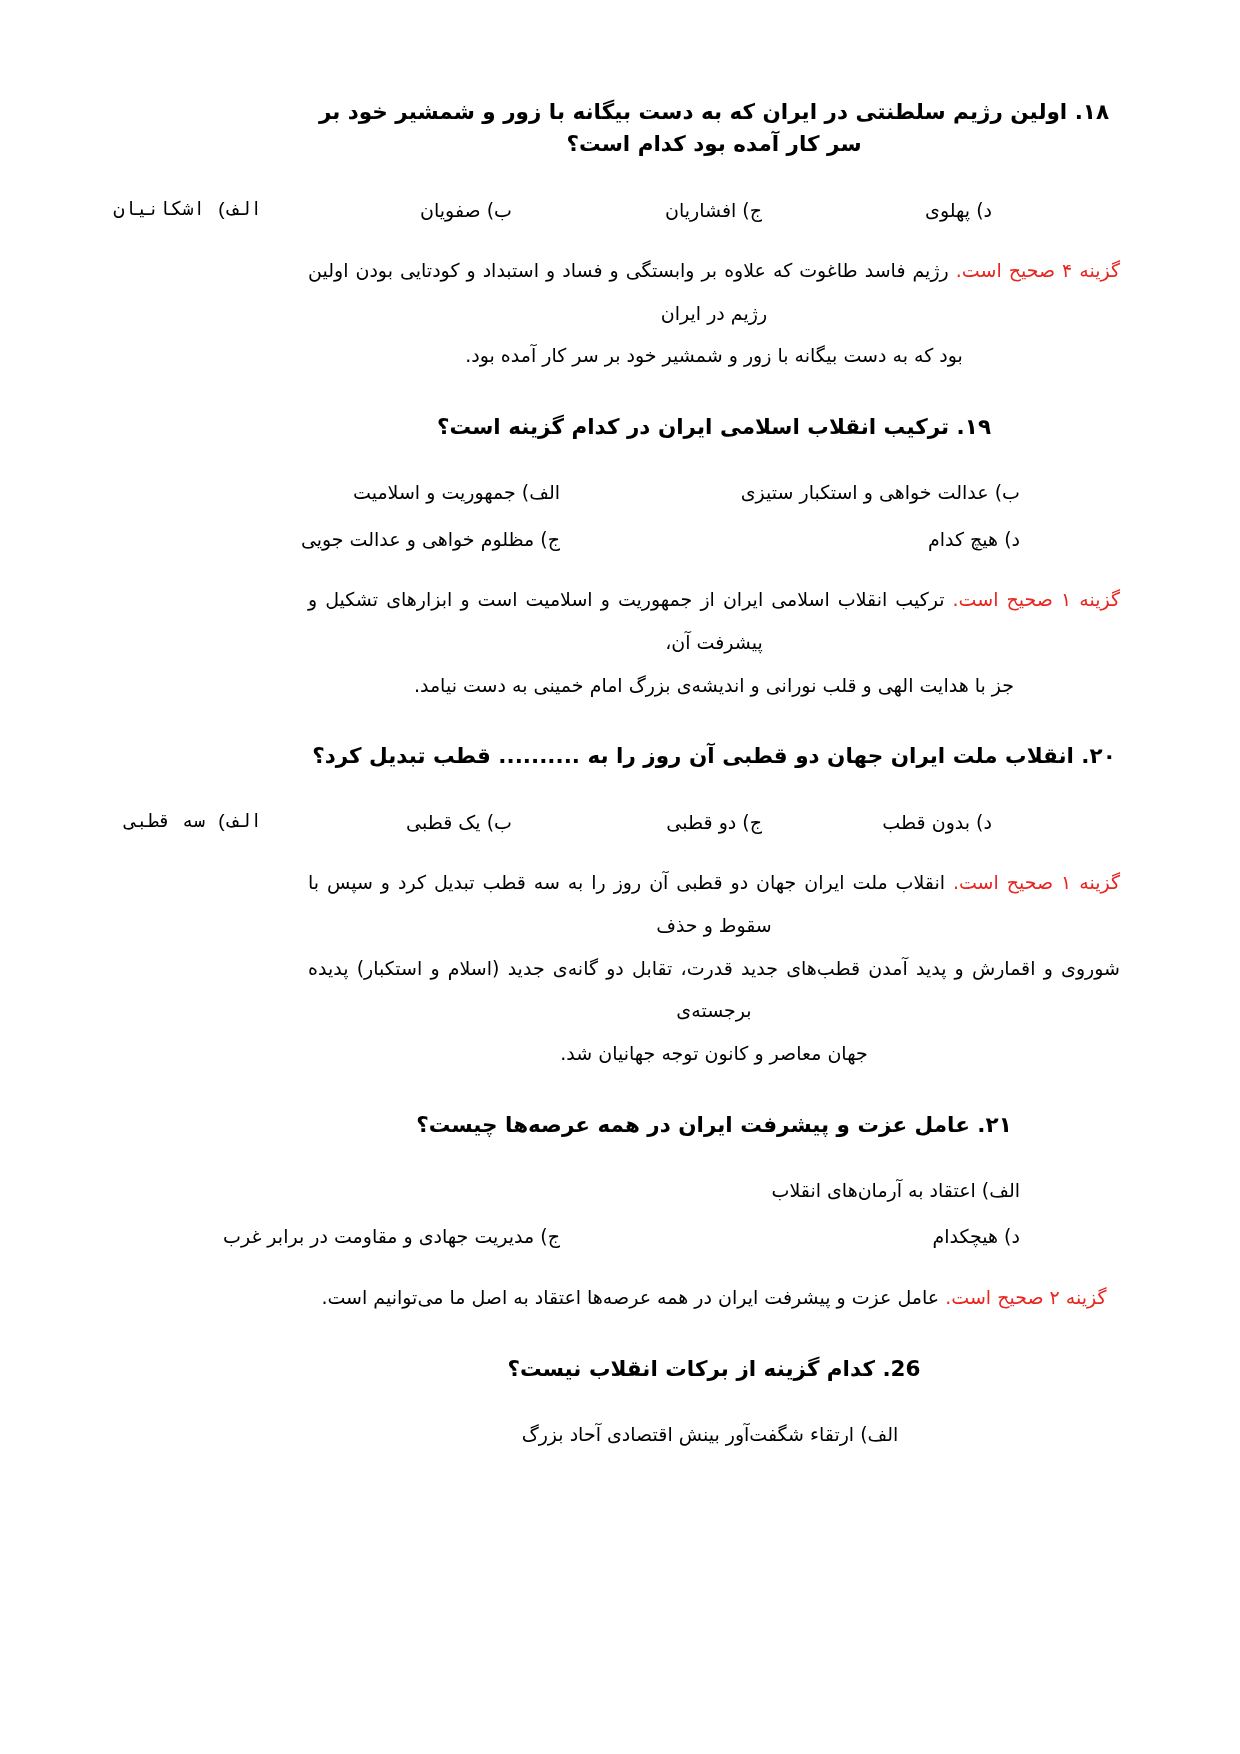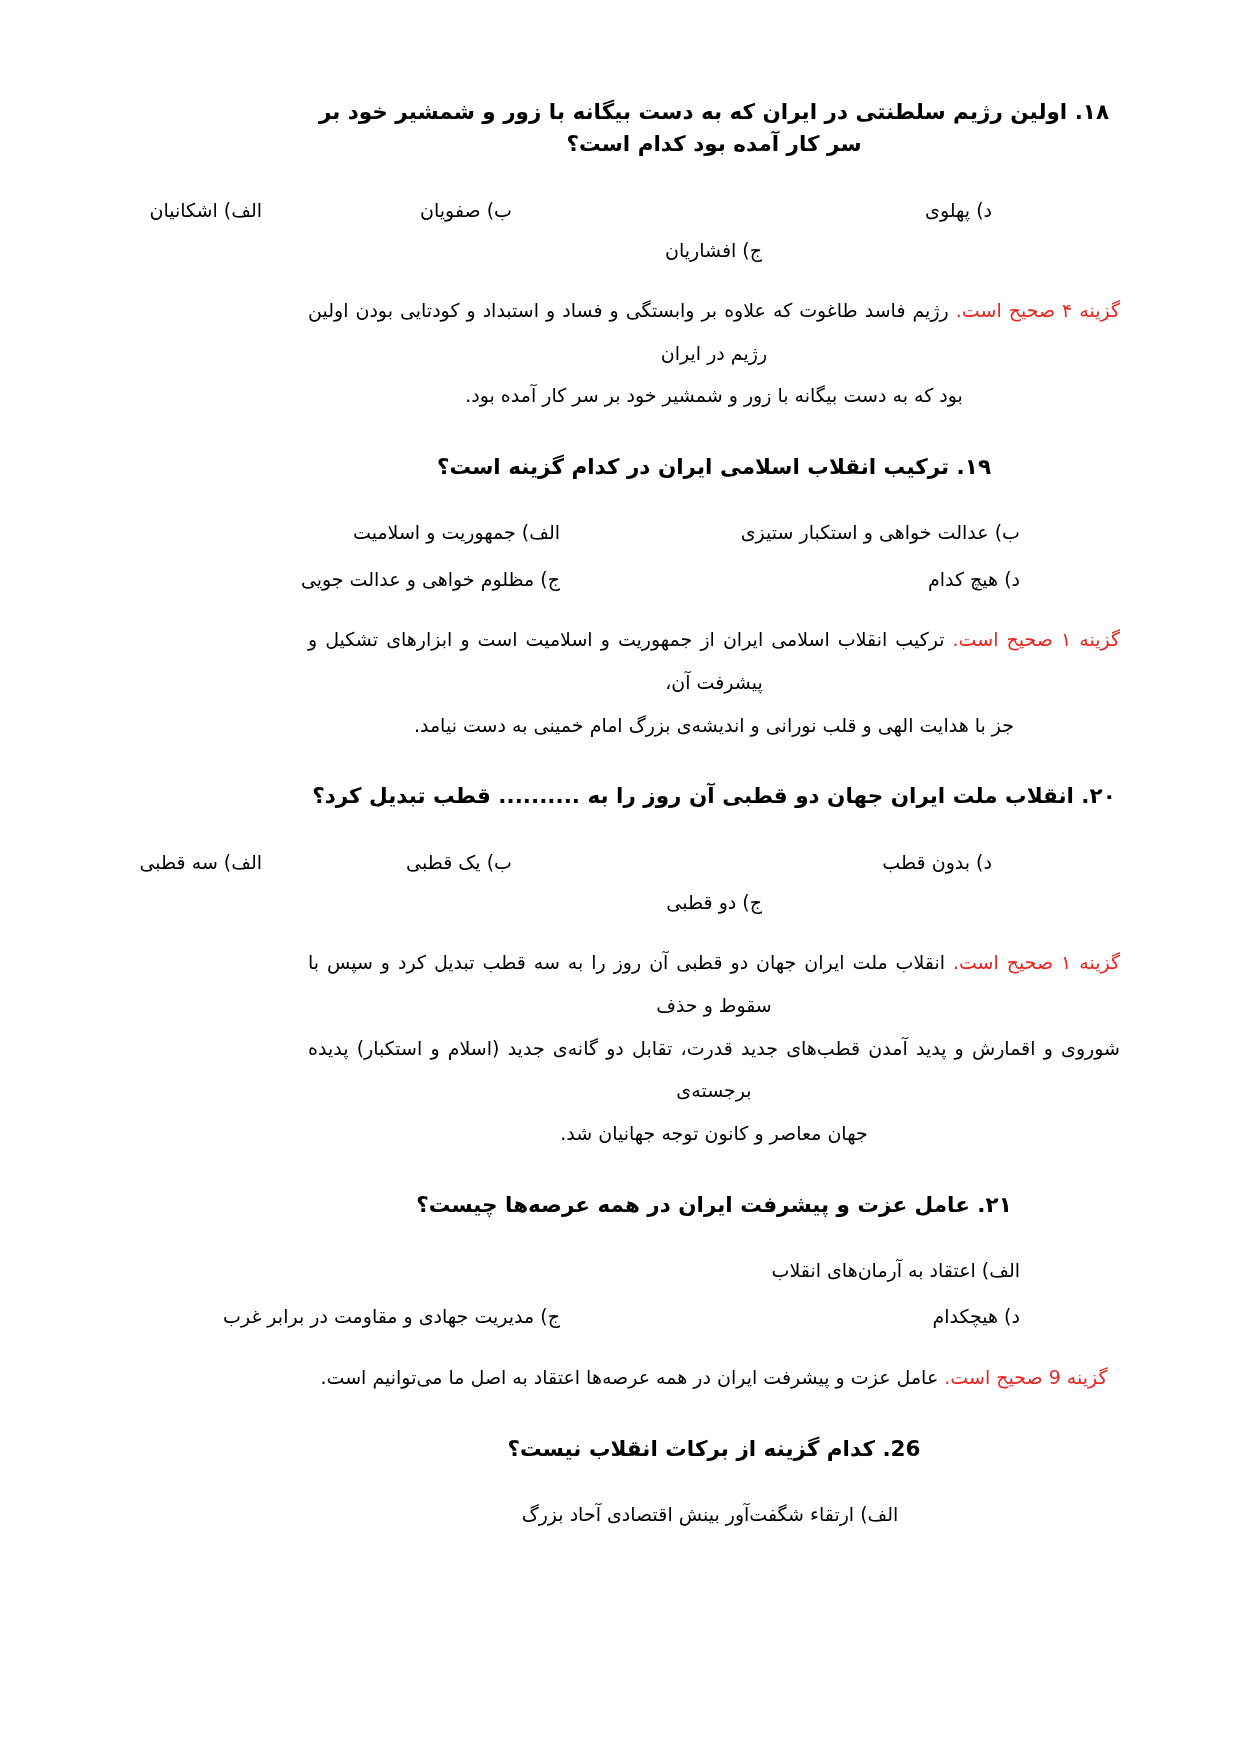--- a/index.html
+++ b/index.html
@@ -44,23 +44,23 @@
     align-items: flex-start;
     font-size: 19px;
     line-height: 1.6;
     color: #000;
   }
   .opt {
     flex: 0 0 auto;
     white-space: nowrap;
   }
   .opt.c1 { width: 230px; text-align: right; }
-  .opt.c2 { width: 250px; text-align: right; margin-top: 40px; }
+  .opt.c2 { width: 250px; text-align: right; }
   .opt.c3 { width: 250px; text-align: right; }
-  .opt.c4 { width: 230px; text-align: right; }
+  .opt.c4 { width: 230px; text-align: right; font-family: Liberation Mono, monospace; }
 
   .opt-row.two-col .opt.h1 { width: 460px; text-align: right; }
   .opt-row.two-col .opt.h2 { width: 440px; text-align: right; }
 
   .opt-row.indent-a { padding-right: 128px; }
   .opt-row.indent-b { padding-right: 100px; }
   .opt-row.indent-c { padding-right: 8px; }
 
   
   .explain {
@@ -163,21 +163,21 @@
 
     <div class="spacer-sm"></div>
 
     <div class="opt-row two-col indent-b">
       <span class="opt h1">د) هیچکدام</span>
       <span class="opt h2">ج) مدیریت جهادی و مقاومت در برابر غرب</span>
     </div>
 
     <div class="spacer-md"></div>
 
-    <p class="explain"><span class="ans">گزینه 9 صحیح است.</span><span> عامل عزت و پیشرفت ایران در همه عرصه‌ها اعتقاد به اصل ما می‌توانیم است.</span></p>
+    <p class="explain"><span class="ans">گزینه ۲ صحیح است.</span><span> عامل عزت و پیشرفت ایران در همه عرصه‌ها اعتقاد به اصل ما می‌توانیم است.</span></p>
   </div>
 
   <div class="spacer-lg"></div>
 
   <div class="block">
     <p class="q-heading"><span>26. کدام گزینه از برکات انقلاب </span><span class="underline">نیست؟</span></p>
 
     <div class="spacer-lg"></div>
 
     <div class="opt-row indent-c">

